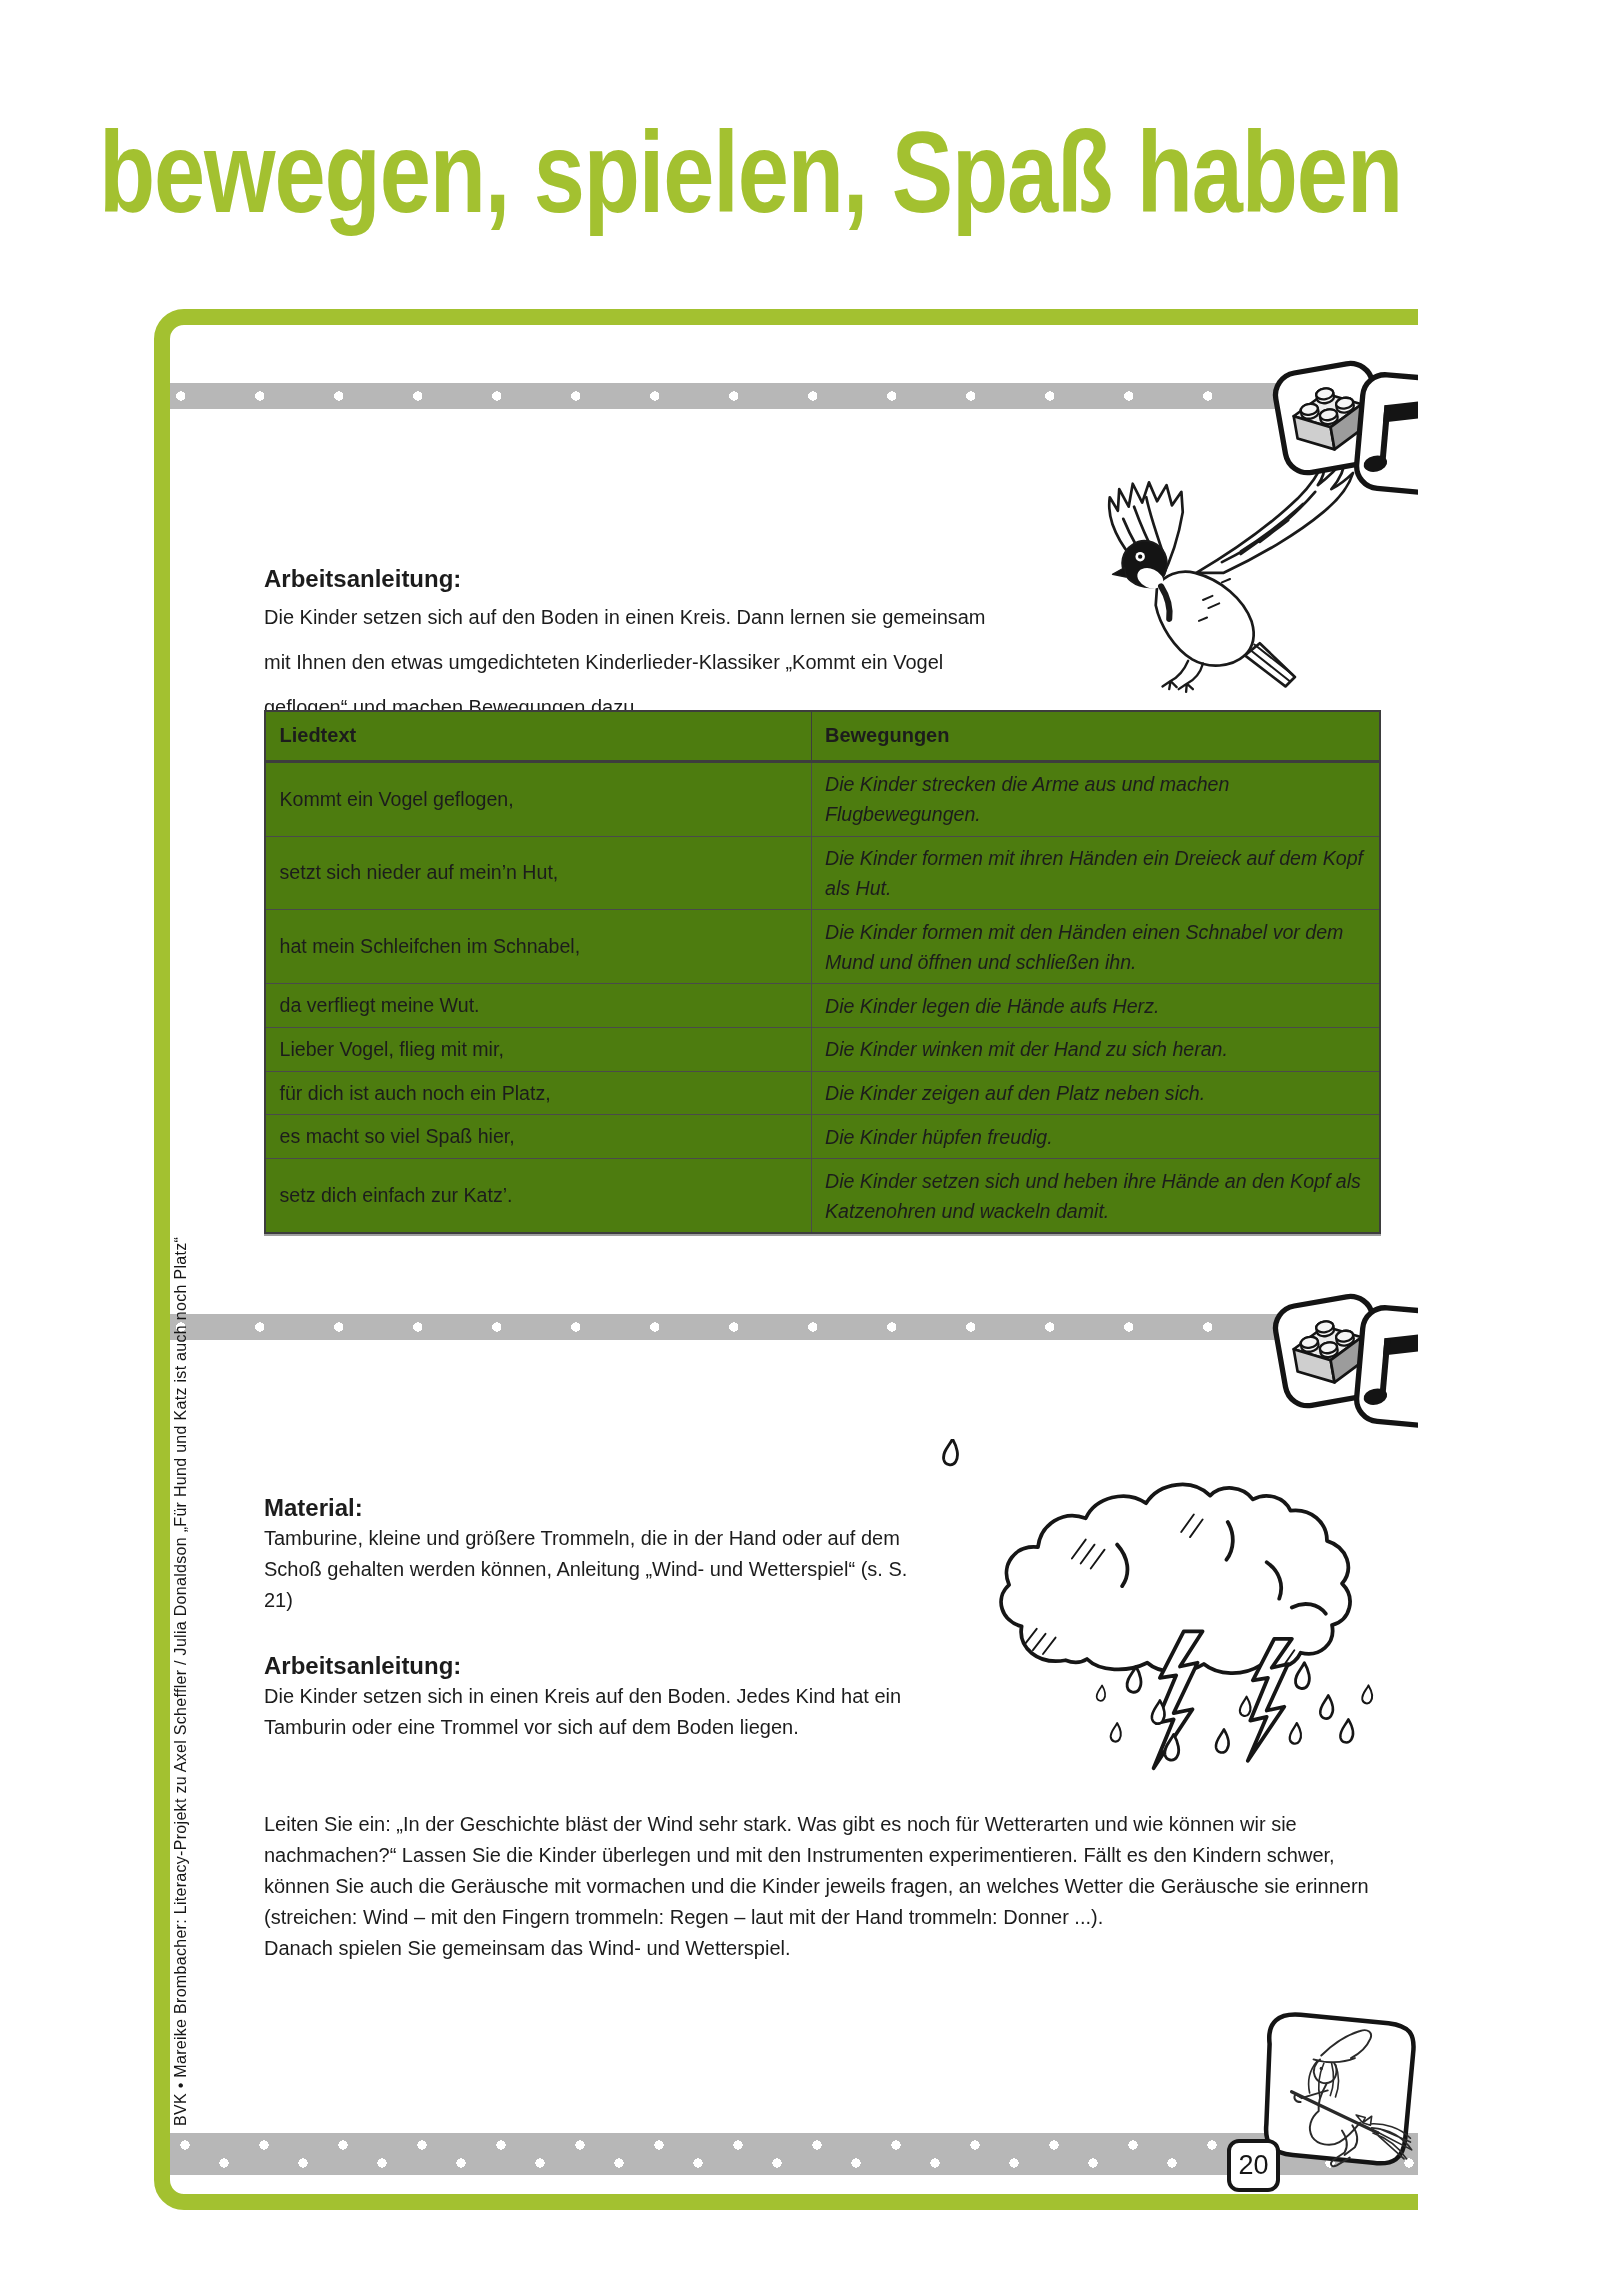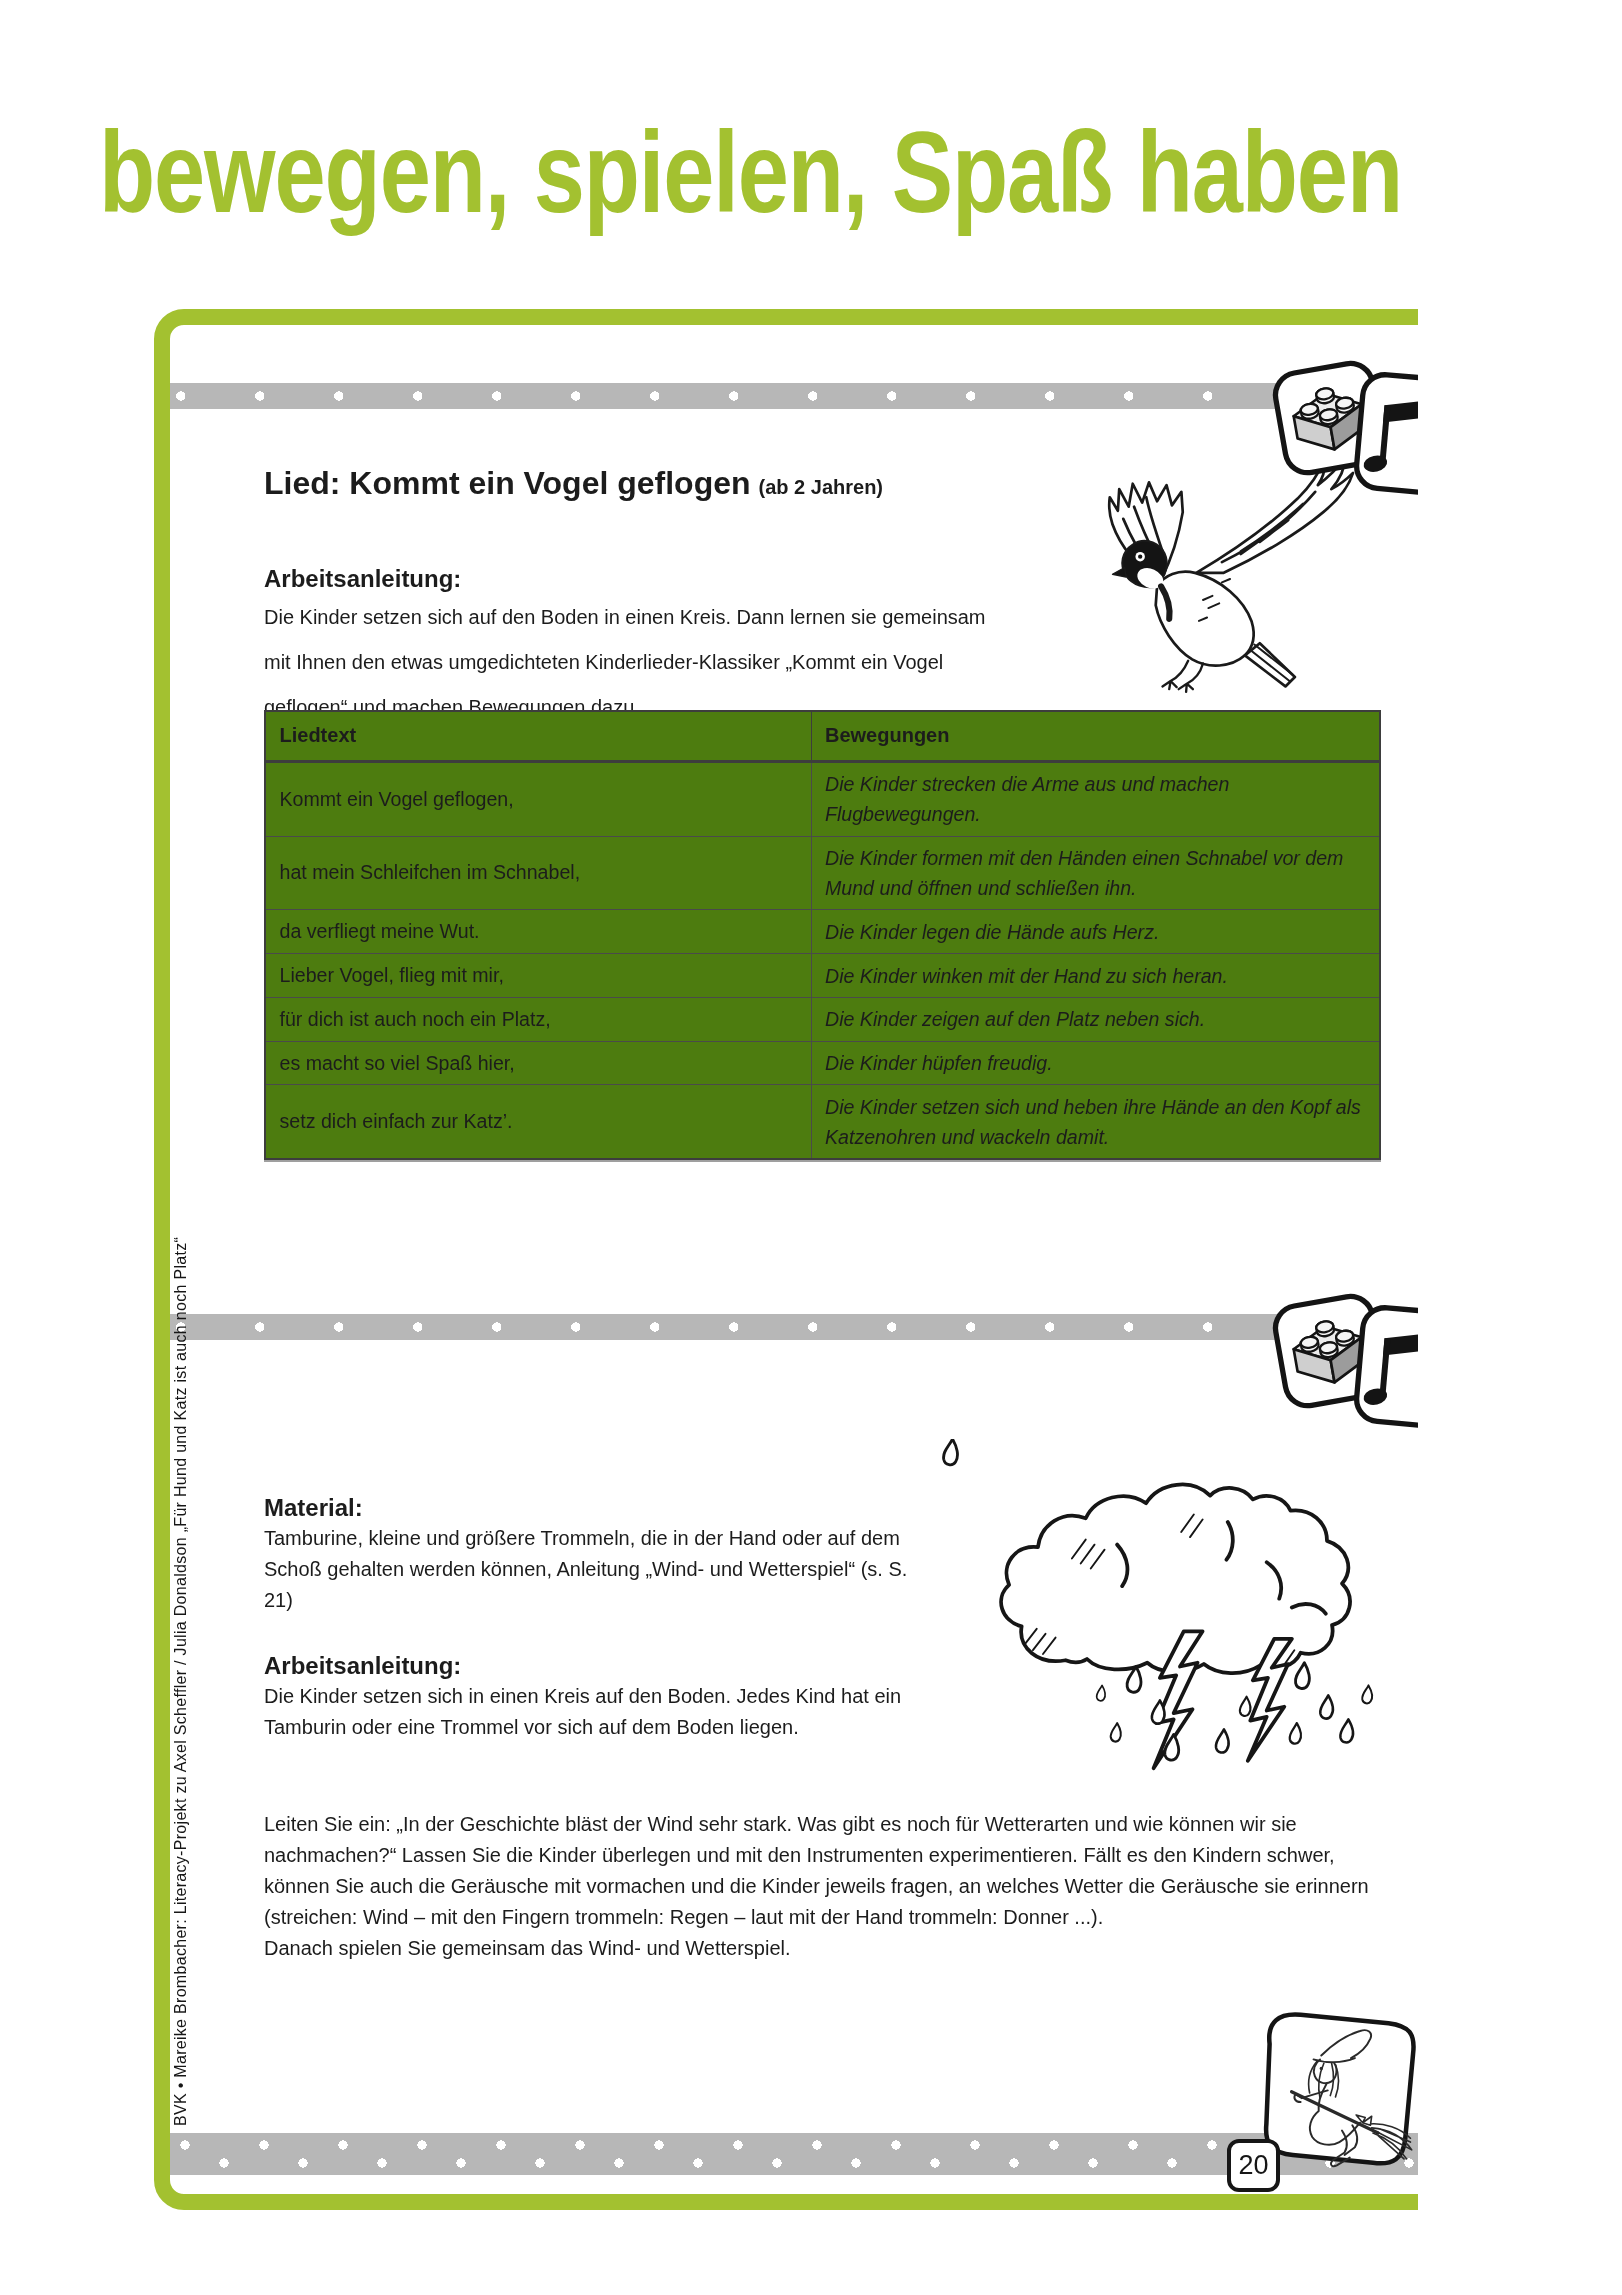--- a/index.html
+++ b/index.html
@@ -152,23 +152,20 @@
 
   <div class="page-title">bewegen, spielen, Spaß haben</div>
 
   <div class="frame"></div>
 
   <div class="bar single" style="left:170px;top:383px;width:1291px;"></div>
   <svg class="icon-pair" style="left:1268px;top:346px" width="199" height="160" viewBox="0 0 294 236">
     <use href="#sym-module"></use>
   </svg>
 
-  <div class="abs h1" style="left:264px;top:465px;">
-    <span>Lied: Kommt ein Vogel geflogen</span><span class="age">(ab 2 Jahren)</span>
-  </div>
 
   <div class="abs label" style="left:264px;top:565px;">Arbeitsanleitung:</div>
   <div class="abs body" style="left:264px;top:595px;width:730px;">Die Kinder setzen sich auf den Boden in einen Kreis. Dann lernen sie gemeinsam mit Ihnen den etwas umgedichteten Kinderlieder-Klassiker „Kommt ein Vogel geflogen“ und machen Bewegungen dazu.</div>
 
   <svg class="abs" style="left:980px;top:454px;z-index:4" width="419" height="250" viewBox="0 0 620 370">
     <use href="#sym-bird"></use>
   </svg>
 
   <table class="songtable abs" style="left:264px;top:710px;">
     <colgroup>
@@ -180,20 +177,24 @@
         <th>Liedtext</th>
         <th>Bewegungen</th>
       </tr>
     </thead>
     <tbody>
       <tr class="r2">
         <td>Kommt ein Vogel geflogen,</td>
         <td class="mv">Die Kinder strecken die Arme aus und machen Flugbewegungen.</td>
       </tr>
       <tr class="r2">
+        <td>setzt sich nieder auf mein’n Hut,</td>
+        <td class="mv">Die Kinder formen mit ihren Händen ein Dreieck auf dem Kopf als Hut.</td>
+      </tr>
+      <tr class="r2">
         <td>hat mein Schleifchen im Schnabel,</td>
         <td class="mv">Die Kinder formen mit den Händen einen Schnabel vor dem Mund und öffnen und schließen ihn.</td>
       </tr>
       <tr class="r1">
         <td>da verfliegt meine Wut.</td>
         <td class="mv">Die Kinder legen die Hände aufs Herz.</td>
       </tr>
       <tr class="r1">
         <td>Lieber Vogel, flieg mit mir,</td>
         <td class="mv">Die Kinder winken mit der Hand zu sich heran.</td>

